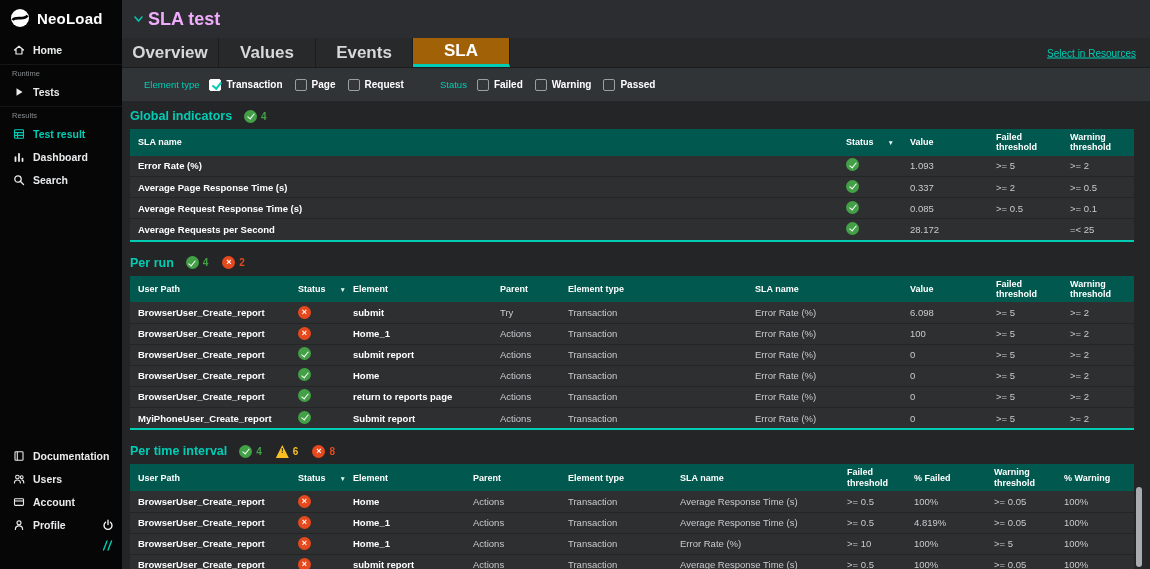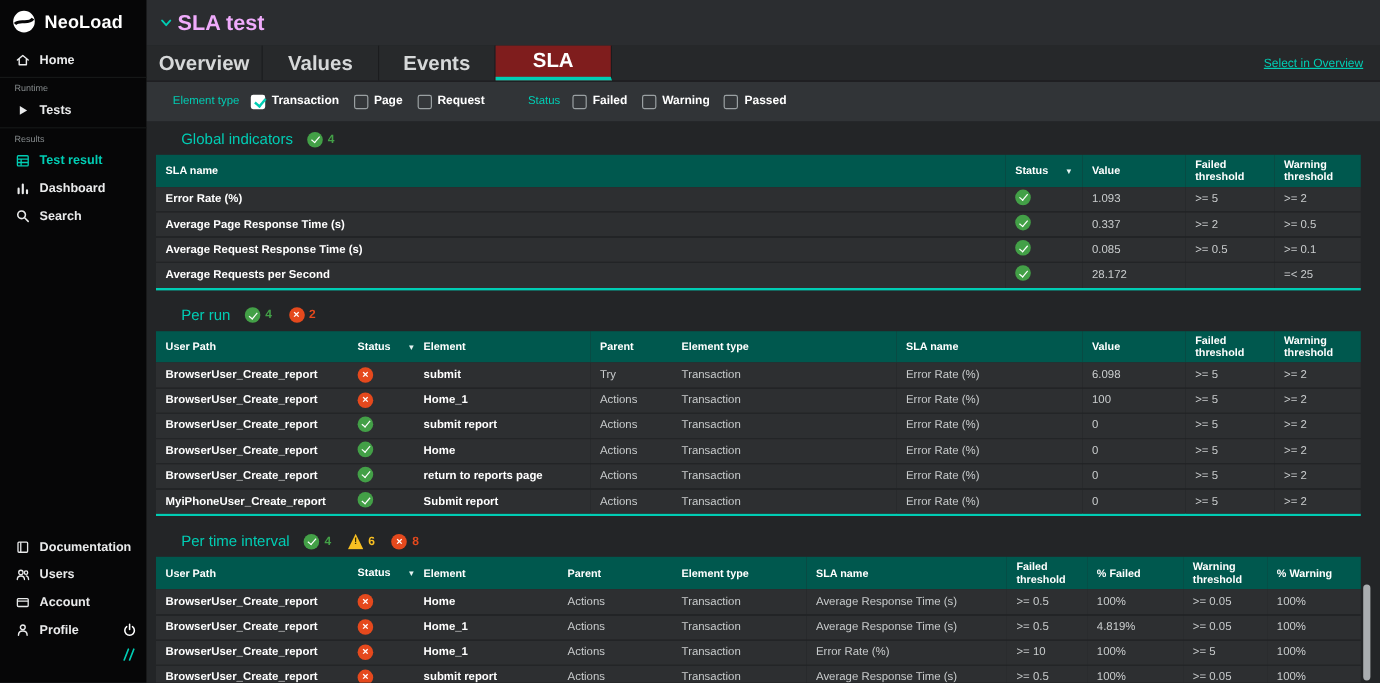--- a/index.html
+++ b/index.html
@@ -49,21 +49,21 @@
   .page-title{font-size:18px;font-weight:bold;color:#f0abfc;text-align:right;}
   .tabbar{
     height:30px;background:#26282a;display:flex;align-items:stretch;position:relative;
     border-bottom:1px solid #1b1c1e;flex:0 0 auto;
   }
   .tab{
     width:97px;display:flex;align-items:center;justify-content:center;
     font-size:17px;font-weight:bold;color:#d6d8d9;background:#27292b;
     border-right:1px solid #1b1c1e;cursor:pointer;
   }
-  .tab.active{background:#7f1d1d;border-bottom:3px solid var(--accent);color:#fff;}
+  .tab.active{background:#a16207;border-bottom:3px solid var(--accent);color:#fff;}
   .select-dashboard{
     position:absolute;right:14px;top:50%;transform:translateY(-50%);
     color:var(--accent);font-size:10px;text-decoration:underline;cursor:pointer;
   }
   .filterbar{
     height:33px;background:#313437;display:flex;align-items:center;
     padding-left:22px;font-size:10px;flex:0 0 auto;
   }
   .filter-label{color:var(--accent);font-size:9.5px;margin-right:10px;}
   .status-gap{margin-left:36px;}
@@ -76,21 +76,21 @@
   .checkbox.checked{background:#fff;border-color:#fff;}
   .checkbox.checked::after{
     content:"";position:absolute;left:3.5px;top:0.5px;width:3.5px;height:7px;
     border:solid var(--accent);border-width:0 2px 2px 0;transform:rotate(40deg);
   }
   .check-label{color:#fff;font-weight:bold;font-size:10px;}
   
   .content{padding:6px 16px 0 8px;flex:1 1 auto;overflow:hidden;}
   .section-head{display:flex;align-items:center;gap:12px;height:18px;margin-bottom:4px;}
   .section{margin-bottom:12px;}
-  .section-title{color:var(--accent);font-size:12.5px;font-weight:normal;margin-left:21px;}
+  .section-title{color:var(--accent);font-size:12.5px;font-weight:bold;}
   .section-badges{display:flex;align-items:center;gap:14px;}
   .badge{display:inline-flex;align-items:center;gap:4px;}
   .badge-count{font-size:10px;font-weight:bold;}
   .count-passed{color:var(--passed);}
   .count-failed{color:var(--failed);}
   .count-warning{color:var(--warning);}
   
   .sicon{
     position:relative;width:13px;height:13px;border-radius:50%;
     display:inline-flex;align-items:center;justify-content:center;
@@ -252,21 +252,21 @@
         <path d="M1 1 L4.5 5 L8 1" stroke="#00cdb4" stroke-width="1.5" fill="none" stroke-linecap="round"></path>
       </svg>
     <span class="page-title">SLA test</span>
   </div>
 
   <div class="tabbar">
     <div class="tab">Overview</div>
     <div class="tab">Values</div>
     <div class="tab">Events</div>
     <div class="tab active">SLA</div>
-    <span class="select-dashboard">Select in Overview</span>
+    <span class="select-dashboard">Select in Resources</span>
   </div>
 
   <div class="filterbar">
     <span class="filter-label">Element type</span>
     <div class="check-group">
         <span class="check-item">
           <span class="checkbox checked"></span>
           <span class="check-label">Transaction</span>
         </span>
         <span class="check-item">

